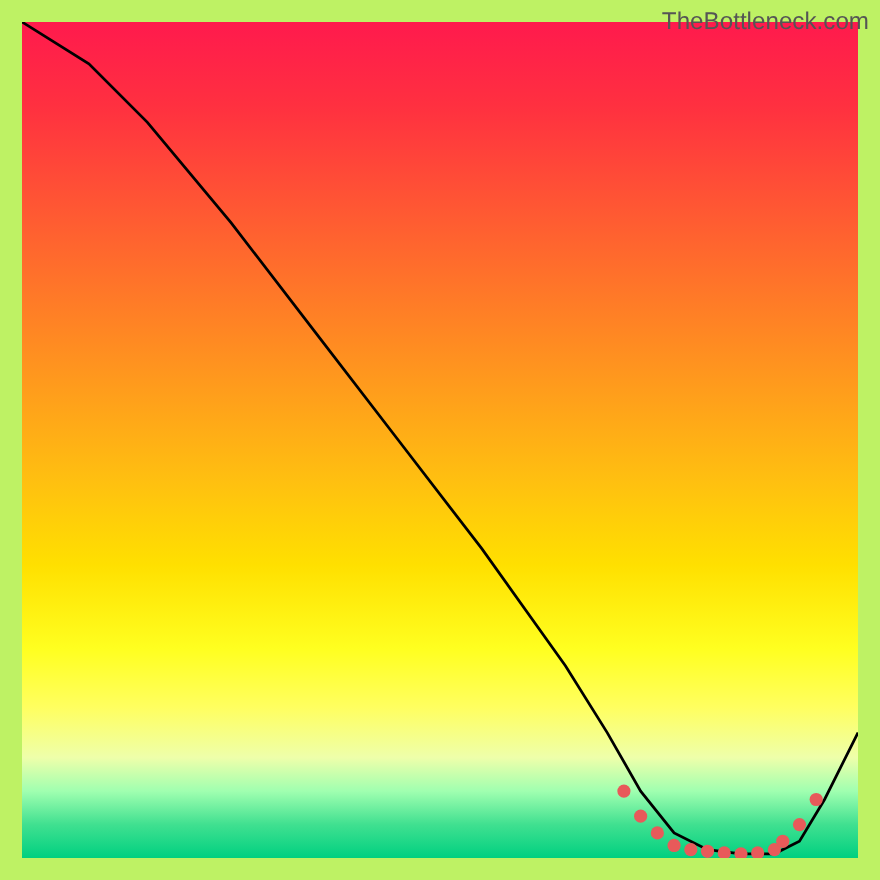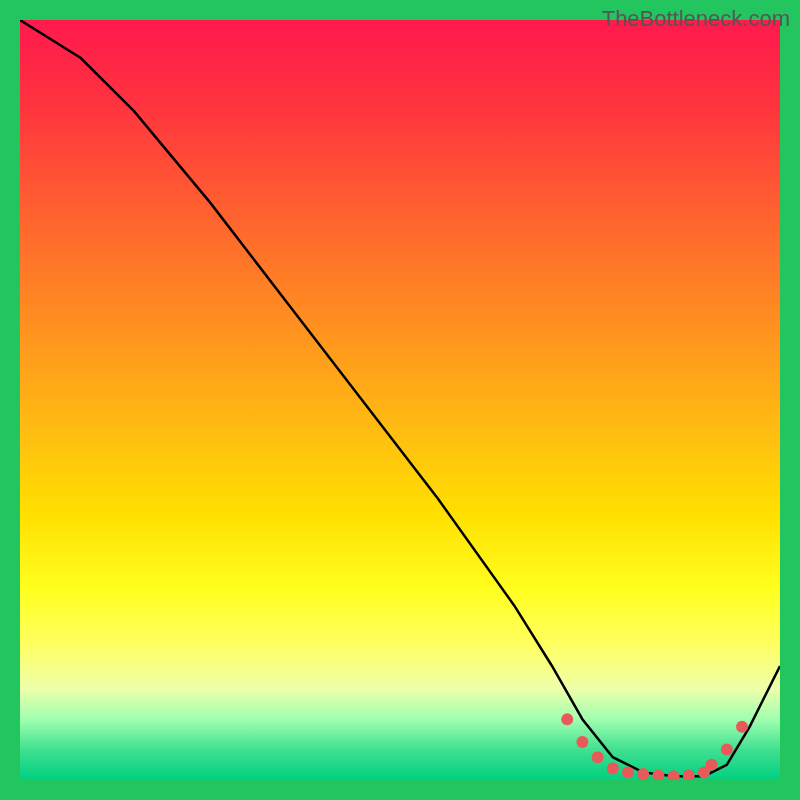--- a/index.html
+++ b/index.html
@@ -8,21 +8,21 @@
     background: #000;
     width: 800px;
     height: 800px;
     overflow: hidden;
     font-family: Arial, sans-serif;
   }
   .container {
     position: relative;
     width: 800px;
     height: 800px;
-    background: #22c55e;
+    background: #bef264;
   }
   .plot-area {
     position: absolute;
     left: 20px;
     top: 20px;
     width: 760px;
     height: 760px;
     background: linear-gradient(to bottom,
       #ff1a4d 0%,
       #ff3040 10%,

